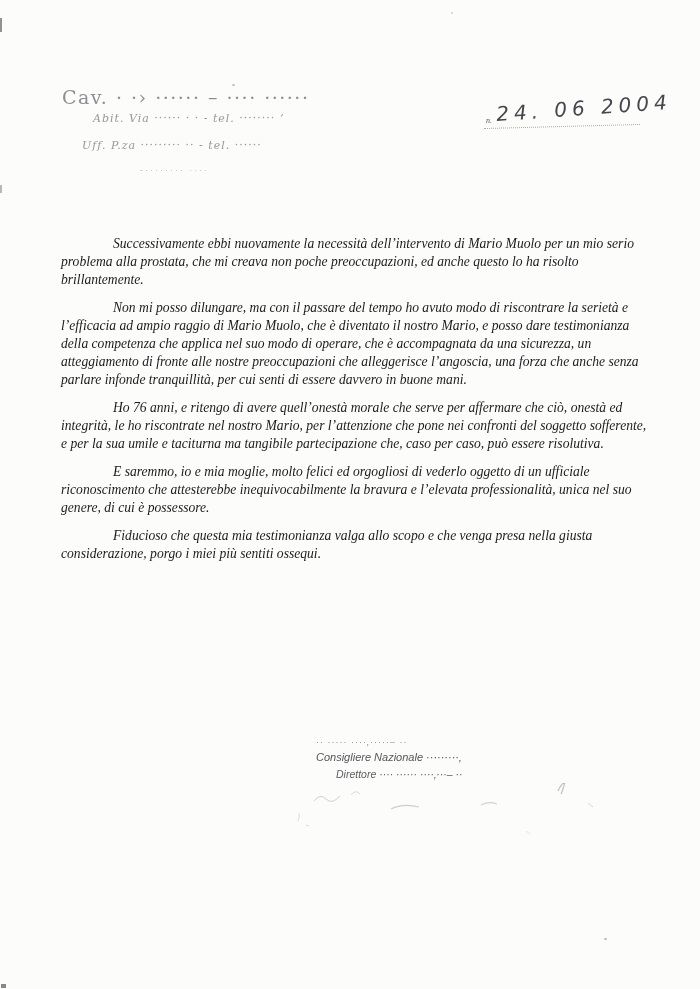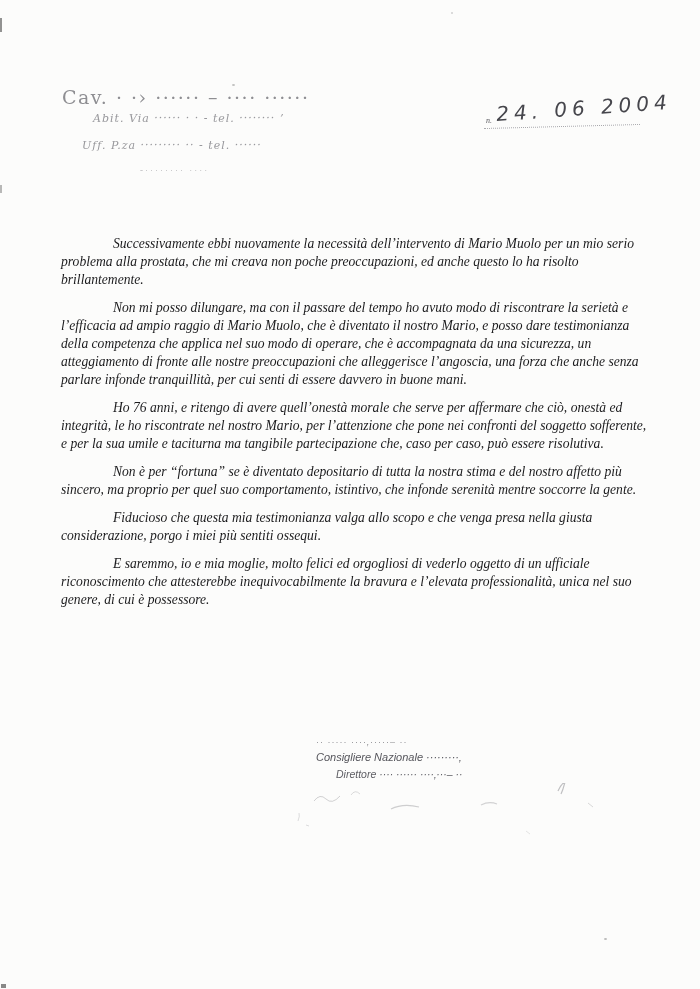--- a/index.html
+++ b/index.html
@@ -107,23 +107,22 @@
   <div class="date-stamp">
     <span class="date-prefix">n.</span>
     <span class="date-hand">24. 06 2004</span>
     <span class="date-underline"></span>
   </div>
 
   <div class="letter-body">
     <p>Successivamente ebbi nuovamente la necessità dell’intervento di Mario Muolo per un mio serio problema alla prostata, che mi creava non poche preoccupazioni, ed anche questo lo ha risolto brillantemente.</p>
     <p>Non mi posso dilungare, ma con il passare del tempo ho avuto modo di riscontrare la serietà e l’efficacia ad ampio raggio di Mario Muolo, che è diventato il nostro Mario, e posso dare testimonianza della competenza che applica nel suo modo di operare, che è accompagnata da una sicurezza, un atteggiamento di fronte alle nostre preoccupazioni che alleggerisce l’angoscia, una forza che anche senza parlare infonde tranquillità, per cui senti di essere davvero in buone mani.</p>
     <p>Ho 76 anni, e ritengo di avere quell’onestà morale che serve per affermare che ciò, onestà ed integrità, le ho riscontrate nel nostro Mario, per l’attenzione che pone nei confronti del soggetto sofferente, e per la sua umile e taciturna ma tangibile partecipazione che, caso per caso, può essere risolutiva.</p>
-    <p>Non è per “fortuna” se è diventato depositario di tutta la nostra stima e del nostro affetto più sincero, ma proprio per quel suo comportamento, istintivo, che infonde serenità mentre soccorre la gente.</p>
+    <p>E saremmo, io e mia moglie, molto felici ed orgogliosi di vederlo oggetto di un ufficiale riconoscimento che attesterebbe inequivocabilmente la bravura e l’elevata professionalità, unica nel suo genere, di cui è possessore.</p>
     <p>Fiducioso che questa mia testimonianza valga allo scopo e che venga presa nella giusta considerazione, porgo i miei più sentiti ossequi.</p>
-    <p>E saremmo, io e mia moglie, molto felici ed orgogliosi di vederlo oggetto di un ufficiale riconoscimento che attesterebbe inequivocabilmente la bravura e l’elevata professionalità, unica nel suo genere, di cui è possessore.</p>
   </div>
 
   <div class="signature-block">
     <div class="sig-redacted">·· ····· ····‚·····– ··</div>
     <div class="sig-title">Consigliere Nazionale ·········‚</div>
     <div class="sig-director">Direttore ····    ······ ····‚···– ··</div>
     <svg class="sig-scribble" width="310" height="60" viewBox="0 0 310 60">
       <path d="M18 18 q6 -8 12 -2 t14 -3" stroke="#77777c" stroke-width="1" fill="none" opacity="0.6"></path>
       <path d="M55 12 q4 -6 9 -1" stroke="#808084" stroke-width="1" fill="none" opacity="0.5"></path>
       <path d="M95 26 q12 -6 28 -2" stroke="#6f6f74" stroke-width="1.2" fill="none" opacity="0.6"></path>

